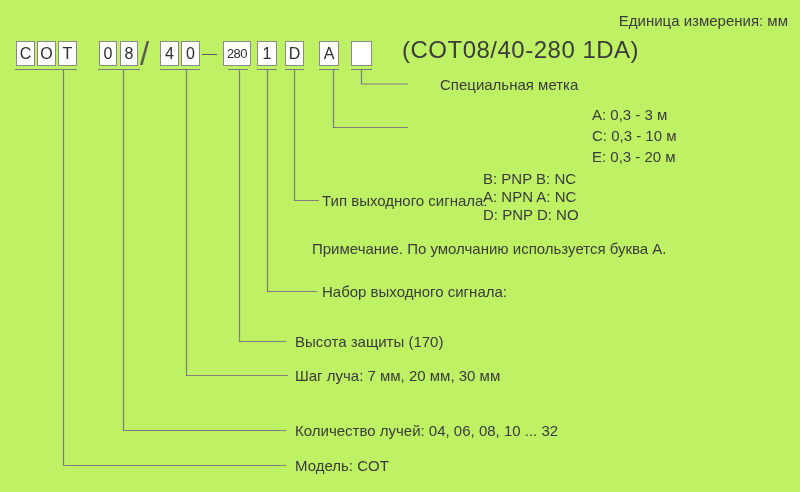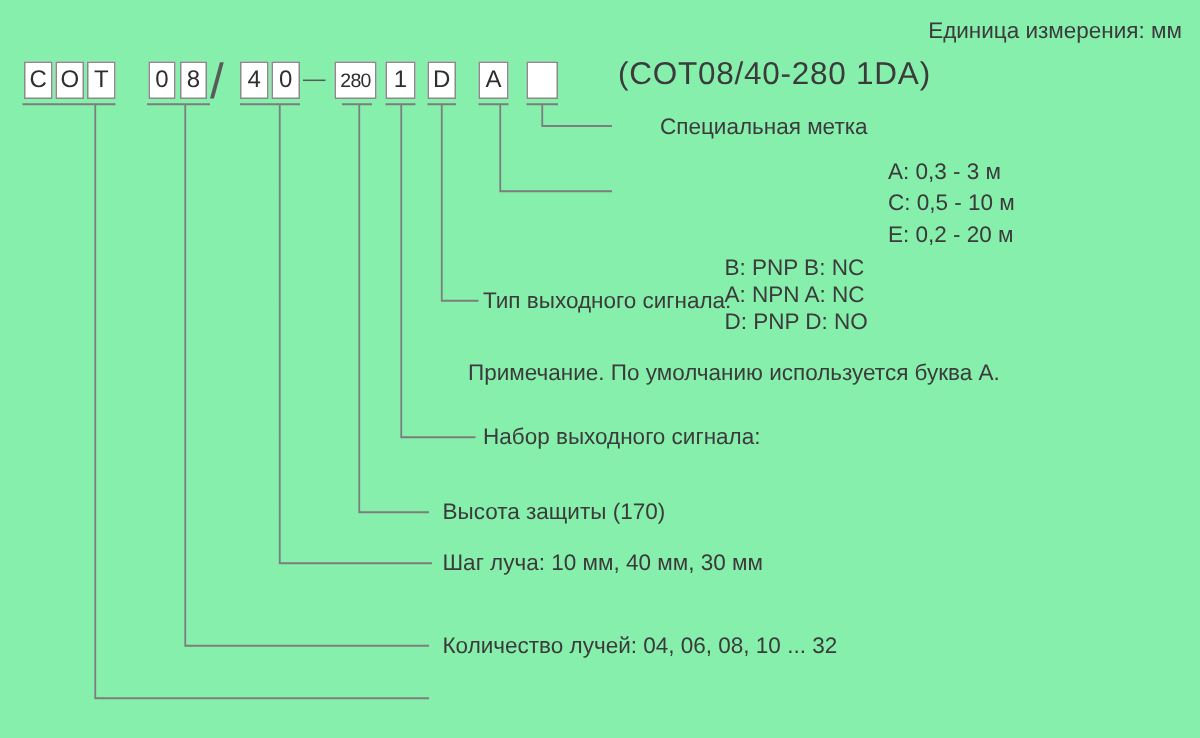--- a/index.html
+++ b/index.html
@@ -1,34 +1,34 @@
 <!DOCTYPE html>
 <html><head>
 <meta charset="utf-8">
 <style>
   html,body{margin:0;padding:0;background:#fff;}
   .stage{
-    position:relative;width:800px;height:492px;background:#86efac;overflow:hidden;
+    position:relative;width:800px;height:492px;background:#bef264;overflow:hidden;
     font-family:"Liberation Sans","DejaVu Sans",sans-serif;color:#3b3b3b;
   }
   .lines{position:absolute;left:0;top:0;width:800px;height:492px;}
   .codebox{
     position:absolute;top:41px;height:25px;box-sizing:border-box;
     border:1px solid #8a8a8a;background:#fff;color:#2e2e2e;
     display:flex;align-items:center;justify-content:center;
     font-size:16px;line-height:1;
   }
   .lbl{position:absolute;font-size:15px;line-height:17px;white-space:nowrap;color:#3b3b3b;}
   .opts{position:absolute;font-size:15px;white-space:nowrap;color:#3b3b3b;}
   .opts div{white-space:nowrap;}
   .sep{position:absolute;color:#5a5a5a;white-space:nowrap;}
   .slash{left:140px;top:36px;font-size:33px;line-height:36px;font-weight:400;}
   .dashsep{left:202px;top:44px;font-size:15px;line-height:18px;}
   .units{position:absolute;right:12px;top:12px;font-size:15px;line-height:18px;white-space:nowrap;}
-  .example{position:absolute;left:412px;top:39px;font-size:21px;line-height:22px;letter-spacing:0.5px;white-space:nowrap;color:#3b3b3b;}
+  .example{position:absolute;left:402px;top:39px;font-size:24px;line-height:22px;letter-spacing:0.5px;white-space:nowrap;color:#3b3b3b;}
   .b-c{left:16px;width:19px;}   .b-o{left:37px;width:19px;}  .b-t{left:58px;width:19px;}
   .b-n0{left:99px;width:18px;}  .b-n8{left:120px;width:18px;}
   .b-p4{left:160px;width:19px;} .b-p0{left:181px;width:19px;}
   .b-h{left:223px;width:28px;font-size:13px;letter-spacing:-0.5px;}
   .b-s{left:257px;width:20px;}  .b-d{left:285px;width:19px;}
   .b-a{left:319px;width:20px;}  .b-e{left:351px;width:21px;}
 </style>
 </head>
 <body>
 
@@ -61,31 +61,32 @@
   <div class="codebox b-h">280</div>
   <div class="codebox b-s">1</div>
   <div class="codebox b-d">D</div>
   <div class="codebox b-a">A</div>
   <div class="codebox b-e"></div>
 
   <div class="lbl" style="left:412px;top:76px;margin-left:28px;">Специальная метка</div>
 
   <div class="opts" style="left:592px;top:104px;line-height:21px;">
     <div>A: 0,3 - 3 м</div>
-    <div>C: 0,5 - 10 м</div>
-    <div>E: 0,2 - 20 м</div>
+    <div>C: 0,3 - 10 м</div>
+    <div>E: 0,3 - 20 м</div>
   </div>
 
   <div class="lbl" style="left:322px;top:192px;">Тип выходного сигнала:</div>
   <div class="opts" style="left:483px;top:170px;line-height:18px;">
     <div>B: PNP B: NC</div>
     <div>A: NPN A: NC</div>
     <div>D: PNP D: NO</div>
   </div>
   <div class="lbl" style="left:322px;top:283px;">Набор выходного сигнала:</div>
 
   <div class="lbl" style="left:312px;top:240px;">Примечание. По умолчанию используется буква А.</div>
 
   <div class="lbl" style="left:295px;top:333px;">Высота защиты (170)</div>
-  <div class="lbl" style="left:295px;top:367px;">Шаг луча: 10 мм, 40 мм, 30 мм</div>
+  <div class="lbl" style="left:295px;top:367px;">Шаг луча: 7 мм, 20 мм, 30 мм</div>
   <div class="lbl" style="left:295px;top:422px;">Количество лучей: 04, 06, 08, 10 ... 32</div>
+  <div class="lbl" style="left:295px;top:457px;">Модель: COT</div>
 
 </div>
 
 </body></html>

